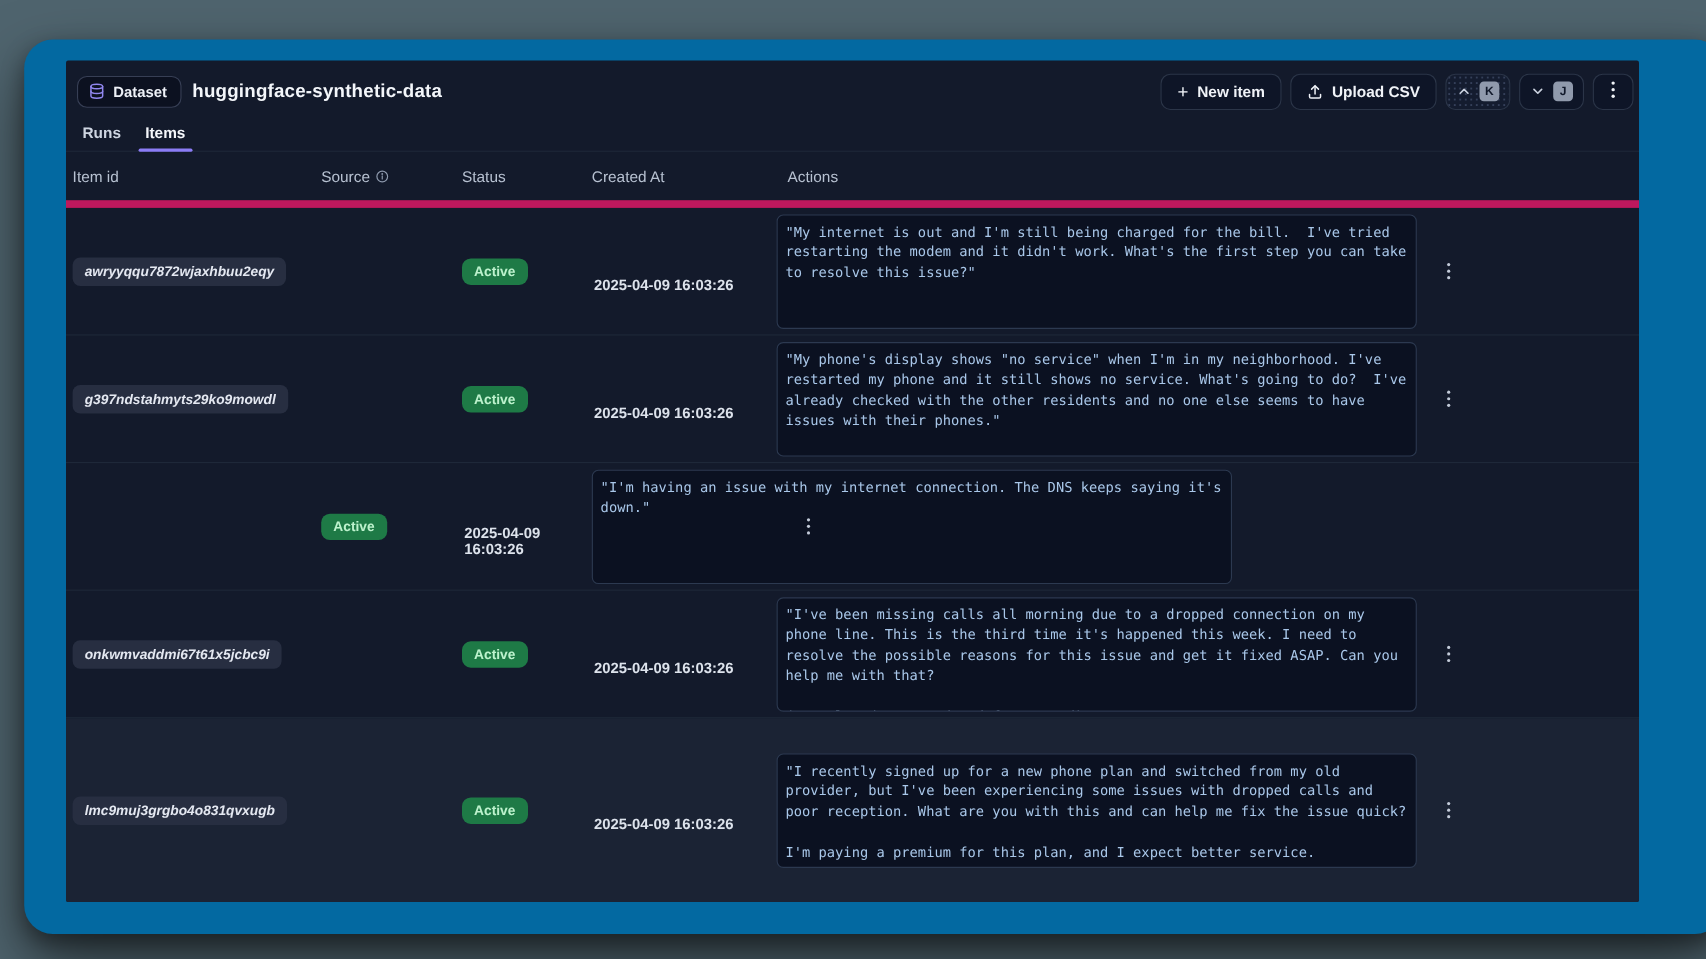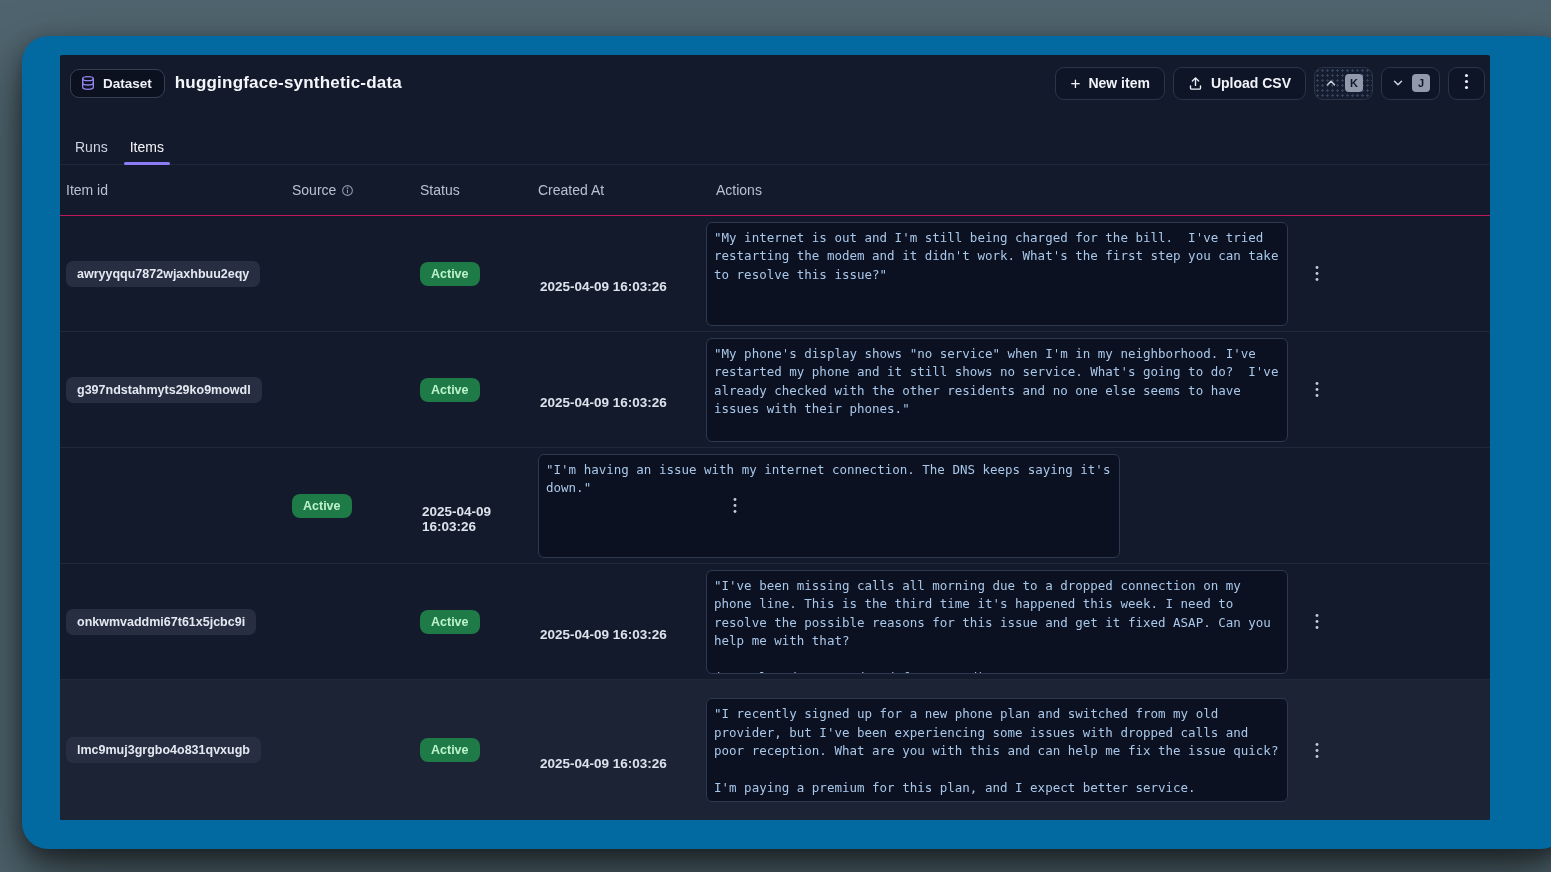--- a/index.html
+++ b/index.html
@@ -42,21 +42,21 @@
     background-image:radial-gradient(#35405a 1px, transparent 1.2px);
     background-size:5px 5px;
   }
   .kbd {
     background:#909aac; color:#10182a; font-size:11px; font-weight:700;
     border-radius:4px; width:18px; height:18px;
     display:flex; align-items:center; justify-content:center;
   }
   .btn.kebab-hdr { padding:0 10px; }
   .tabs { display:flex; gap:16px; padding-left:12px; margin-top:4px; border-bottom:1px solid #1e2739; flex:none; }
-  .tab { font-size:14px; font-weight:400; color:#ced5e1; padding:8px 3px 9px; position:relative; cursor:pointer;margin-top:27px; }
+  .tab { font-size:14px; font-weight:700; color:#ced5e1; padding:8px 3px 9px; position:relative; cursor:pointer; }
   .tab.active { color:#f5f7fb; }
   .tab.active::after {
     content:""; position:absolute; left:-3px; right:-3px; bottom:-1px; height:3px;
     background:#8b7cf6; border-radius:2px;
   }
   
   .toolbar { display:flex; justify-content:flex-end; align-items:flex-end; padding:0 5px 0 0; height:48px; flex:none; }
   .columns-btn {
     display:inline-flex; align-items:center; gap:8px; height:33px; padding:0 12px;
     border:1px solid #2b3548; border-radius:9px; background:transparent;
@@ -68,33 +68,33 @@
     display:flex; align-items:center; justify-content:center; color:#dfe5ee; cursor:pointer; background:transparent;
   }
   .chev { display:flex; color:#c9d0dd; }
   
   .thead, .trow {
     display:grid;
     grid-template-columns:226px 128px 118px 168px 582px 1fr;
     padding-left:6px; align-items:center;
   }
   .thead {
-    height:51px; flex:none; border-bottom:1px solid #be185d;
+    height:51px; flex:none; border-bottom:7px solid #be185d;
     color:#b7c1d1; font-size:14px; font-weight:500;
   }
   .th { display:flex; align-items:center; gap:5px; }
   .th.input-h { padding-left:7px; }
   .th.actions-h { padding-left:10px; }
   .info-icon { display:flex; color:#8d99ad; }
   .rows { flex:1; display:flex; flex-direction:column; }
   .trow { height:116px; flex:none; border-bottom:1px solid #1e2839; }
   .trow.highlight { border-bottom:none; background:#1b2334; flex:1; }
   .id-badge {
     display:inline-block; background:#272e41; color:#e4e8f1;
-    font-size:12.5px; font-weight:700; padding:6px 11px; border-radius:7px;
+    font-size:12.5px; font-weight:700; padding:6px 11px; border-radius:7px;font-style:italic;
   }
   .status-badge {
     display:inline-block; background:#1e7a46; color:#bdf2cd;
     font-size:12.5px; font-weight:700; padding:5px 11px; border-radius:8px;
   }
   .created-at { font-size:13.5px; font-weight:600; color:#dde3ec; padding-left:2px;margin-top:26px; }
   .input-box {
     width:582px; height:104px; border:1px solid #2c3950; border-radius:6px;
     background:#0b1121; padding:6px 7px; overflow:hidden;
     color:#a9c7e9; font-family:"DejaVu Sans Mono",monospace;

